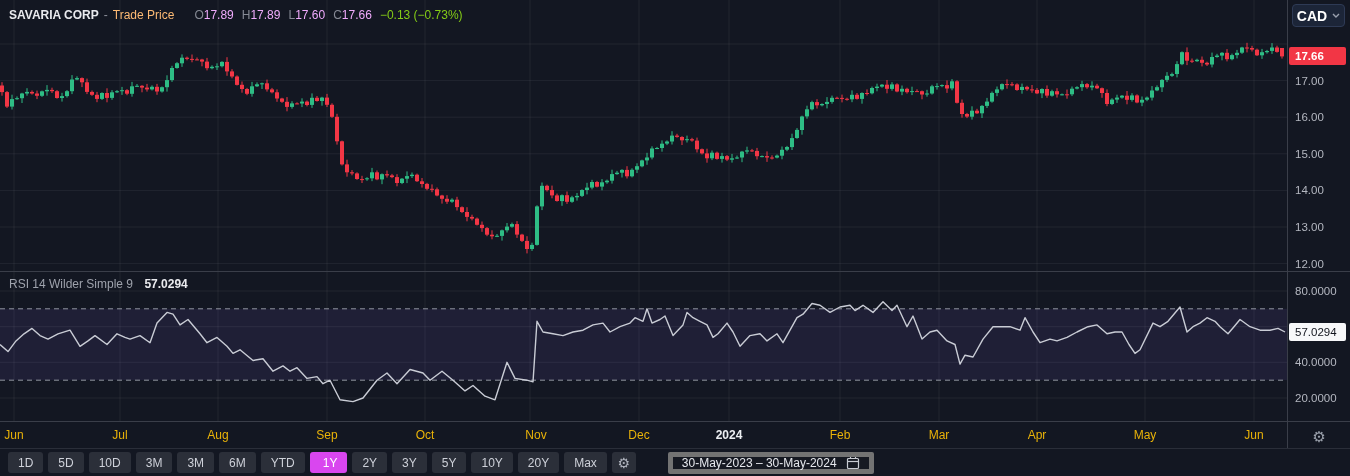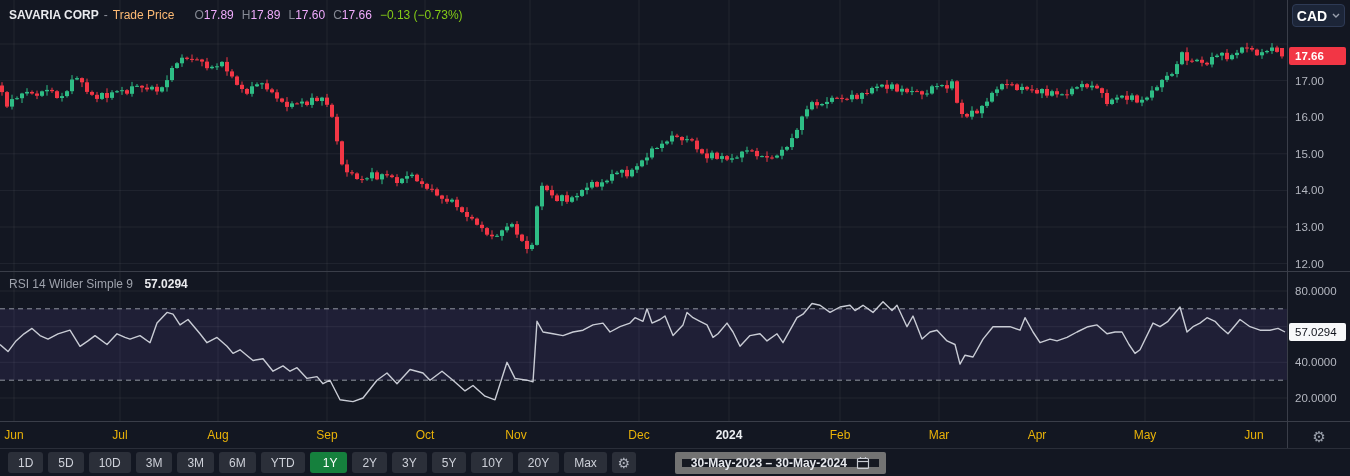--- a/index.html
+++ b/index.html
@@ -59,30 +59,29 @@
   
   .toolbar{
     position:absolute;left:0;top:449px;width:1350px;height:27px;z-index:4;
     display:flex;align-items:center;padding-left:8px;gap:5px;
   }
   .range-btn{
     height:21px;padding:0 10px;border-radius:3px;background:#2b2f39;border:none;
     color:#ced1d9;font-size:12px;font-family:"Liberation Sans",sans-serif;cursor:pointer;
     display:flex;align-items:center;
   }
-  .range-btn.selected{background:#15803d;color:#fff;padding-left:13px;}
+  .range-btn.selected{background:#d946ef;color:#fff;padding-left:13px;}
   .tool-gear{
     height:21px;width:24px;border-radius:3px;background:#2b2f39;color:#aeb2bc;
     font-size:14px;display:flex;align-items:center;justify-content:center;cursor:pointer;
   }
   .date-box{
-    margin-left:34px;height:22px;border:7px solid #737373;border-radius:2px;background:#161922;
+    margin-left:27px;height:22px;border:5px solid #737373;border-radius:2px;background:#161922;
     display:flex;align-items:center;gap:9px;padding:0 9px;color:#e6e8ed;font-size:12px;cursor:pointer;
     white-space:nowrap;
-    font-weight:bold;
   }
   .cal-icon{display:block;}
 </style>
 </head>
 <body>
 
 <div class="stage">
 
   <svg id="price-svg" style="position:absolute;left:0;top:0;" width="1287" height="271">
       <line x1="0" y1="44.0" x2="1287" y2="44.0" stroke="rgba(220,226,240,0.07)" stroke-width="1"></line>
@@ -680,21 +679,21 @@
       <div class="axis-badge price-badge" style="top: 47px; background: rgb(242, 54, 69);">17.66</div>
       <div class="axis-badge rsi-badge" style="top: 323px;">57.0294</div>
     </div>
 
   <div class="time-axis" id="time-axis">
       <span class="time-label" style="left: 14px;">Jun</span>
       <span class="time-label" style="left: 120px;">Jul</span>
       <span class="time-label" style="left: 218px;">Aug</span>
       <span class="time-label" style="left: 327px;">Sep</span>
       <span class="time-label" style="left: 425px;">Oct</span>
-      <span class="time-label" style="left: 516px;">Nov</span>
+      <span class="time-label" style="left: 536px;">Nov</span>
       <span class="time-label" style="left: 639px;">Dec</span>
       <span class="time-label major" style="left: 729px;">2024</span>
       <span class="time-label" style="left: 840px;">Feb</span>
       <span class="time-label" style="left: 939px;">Mar</span>
       <span class="time-label" style="left: 1037px;">Apr</span>
       <span class="time-label" style="left: 1145px;">May</span>
       <span class="time-label" style="left: 1254px;">Jun</span>
     </div>
   <div class="corner-gear">⚙</div>
 

